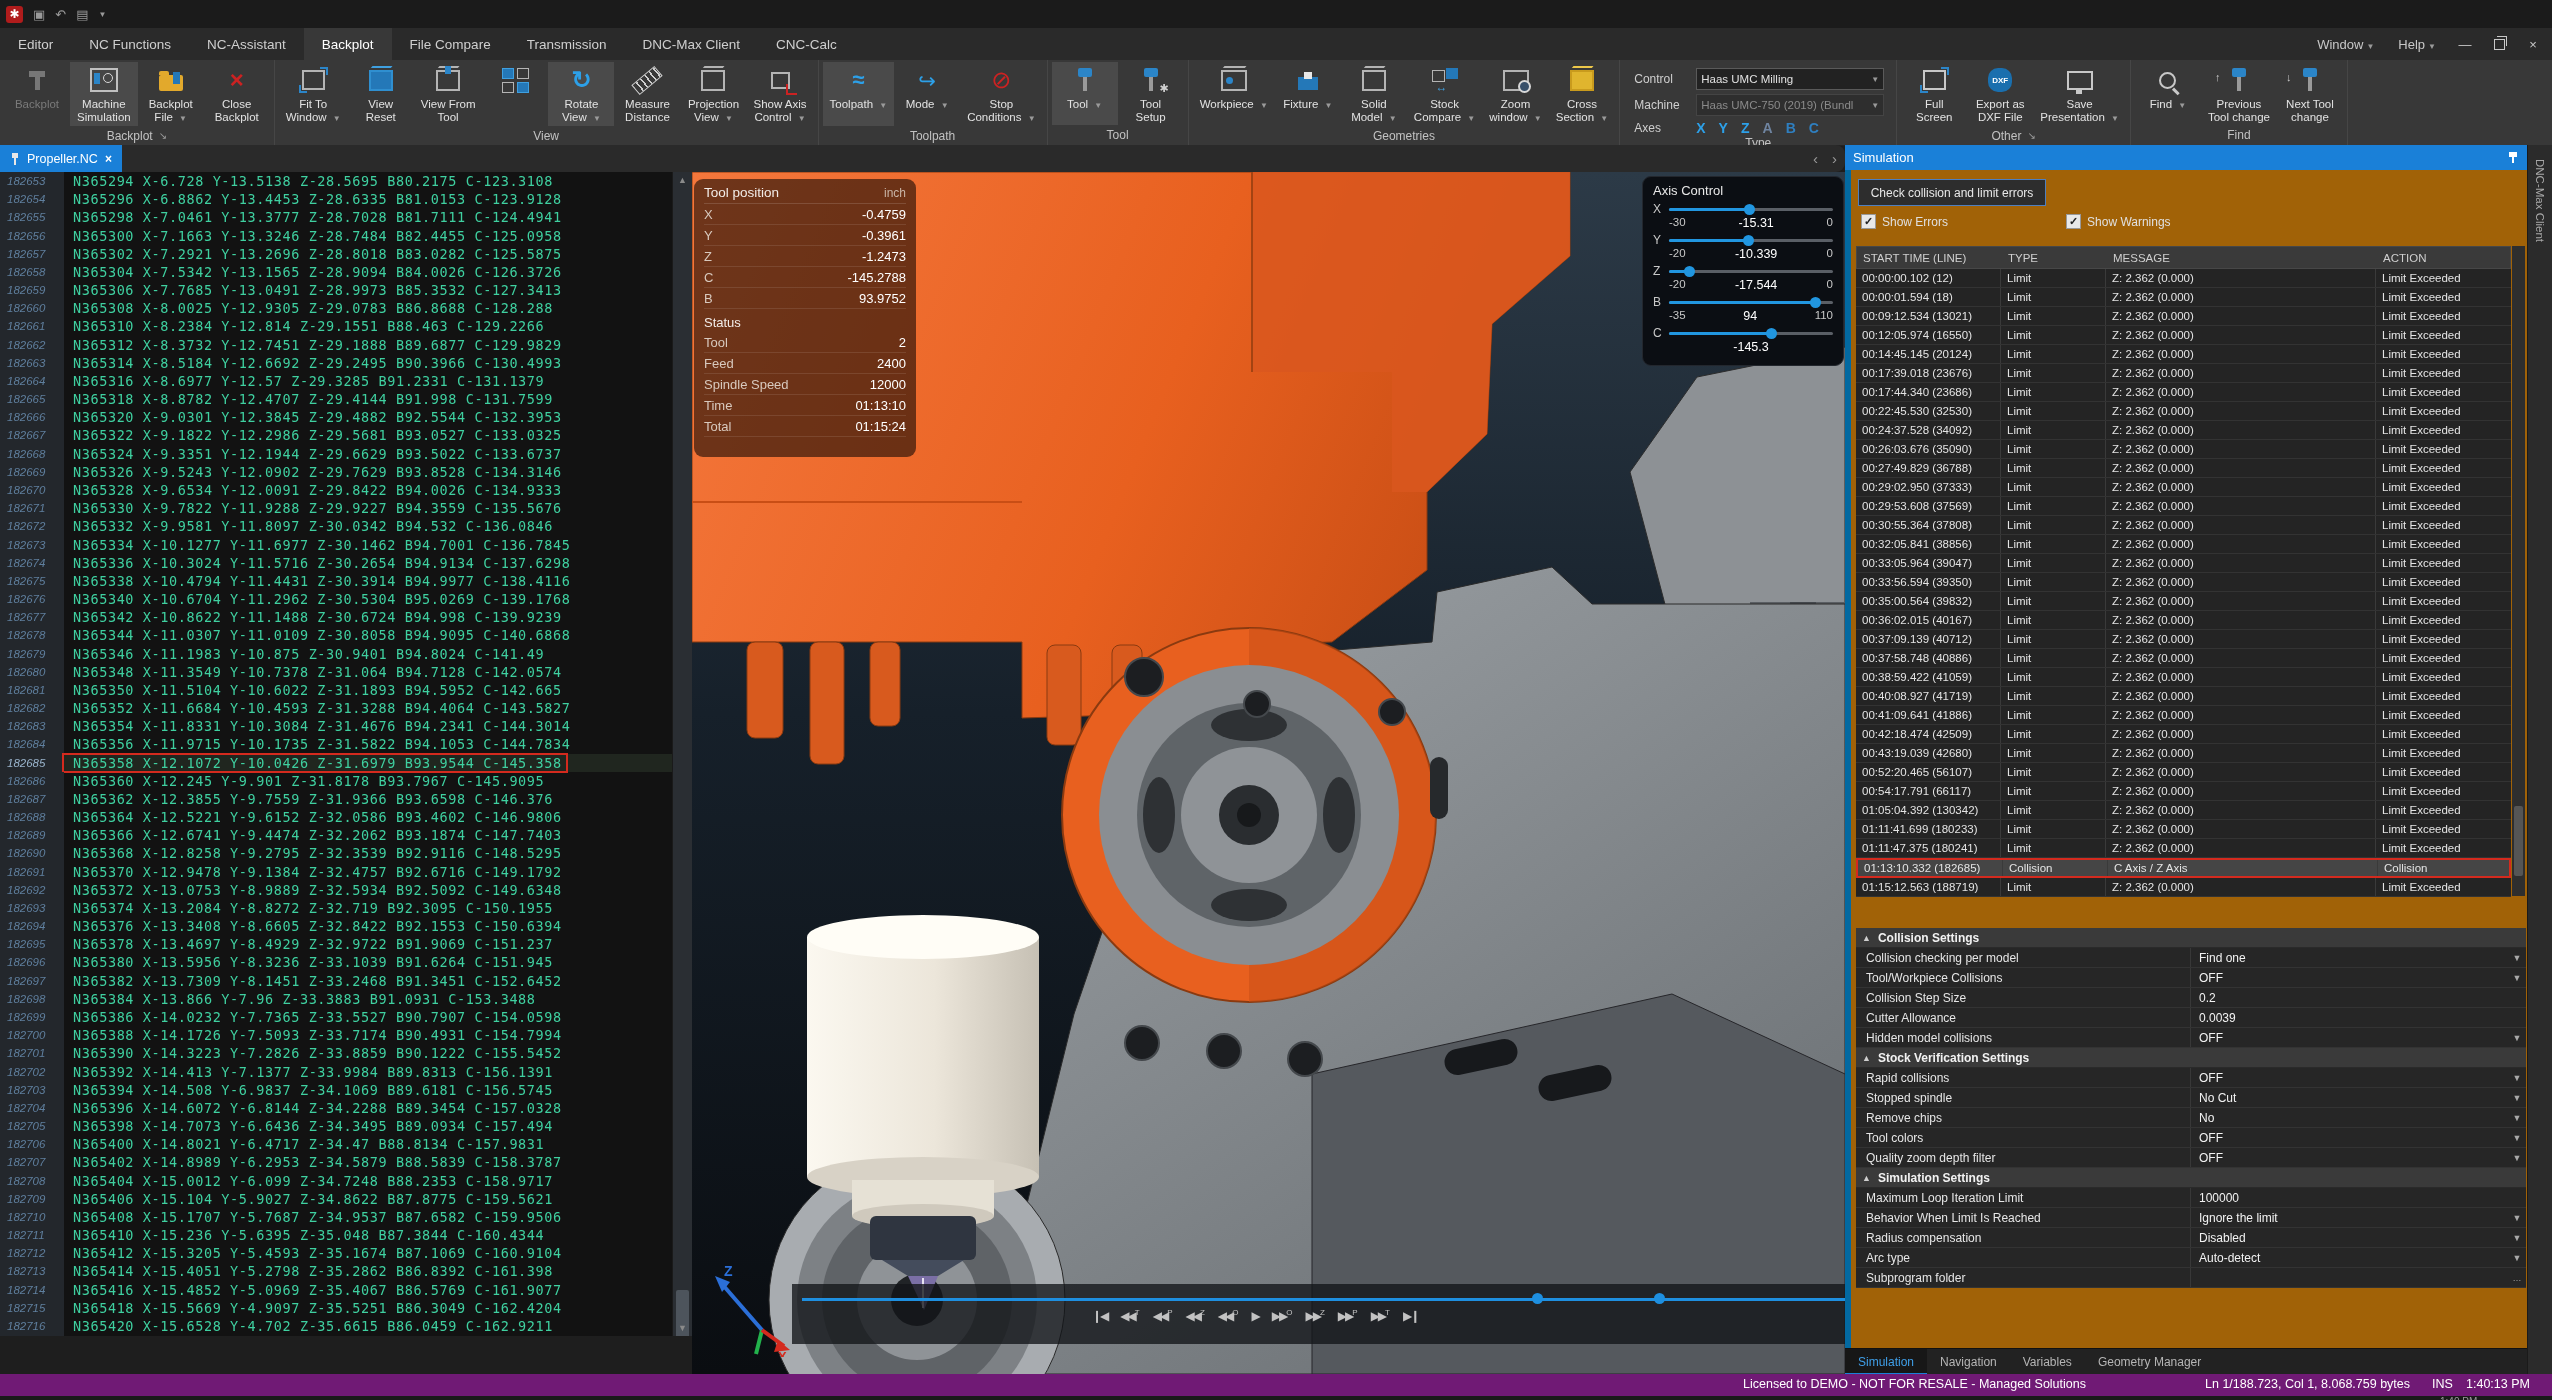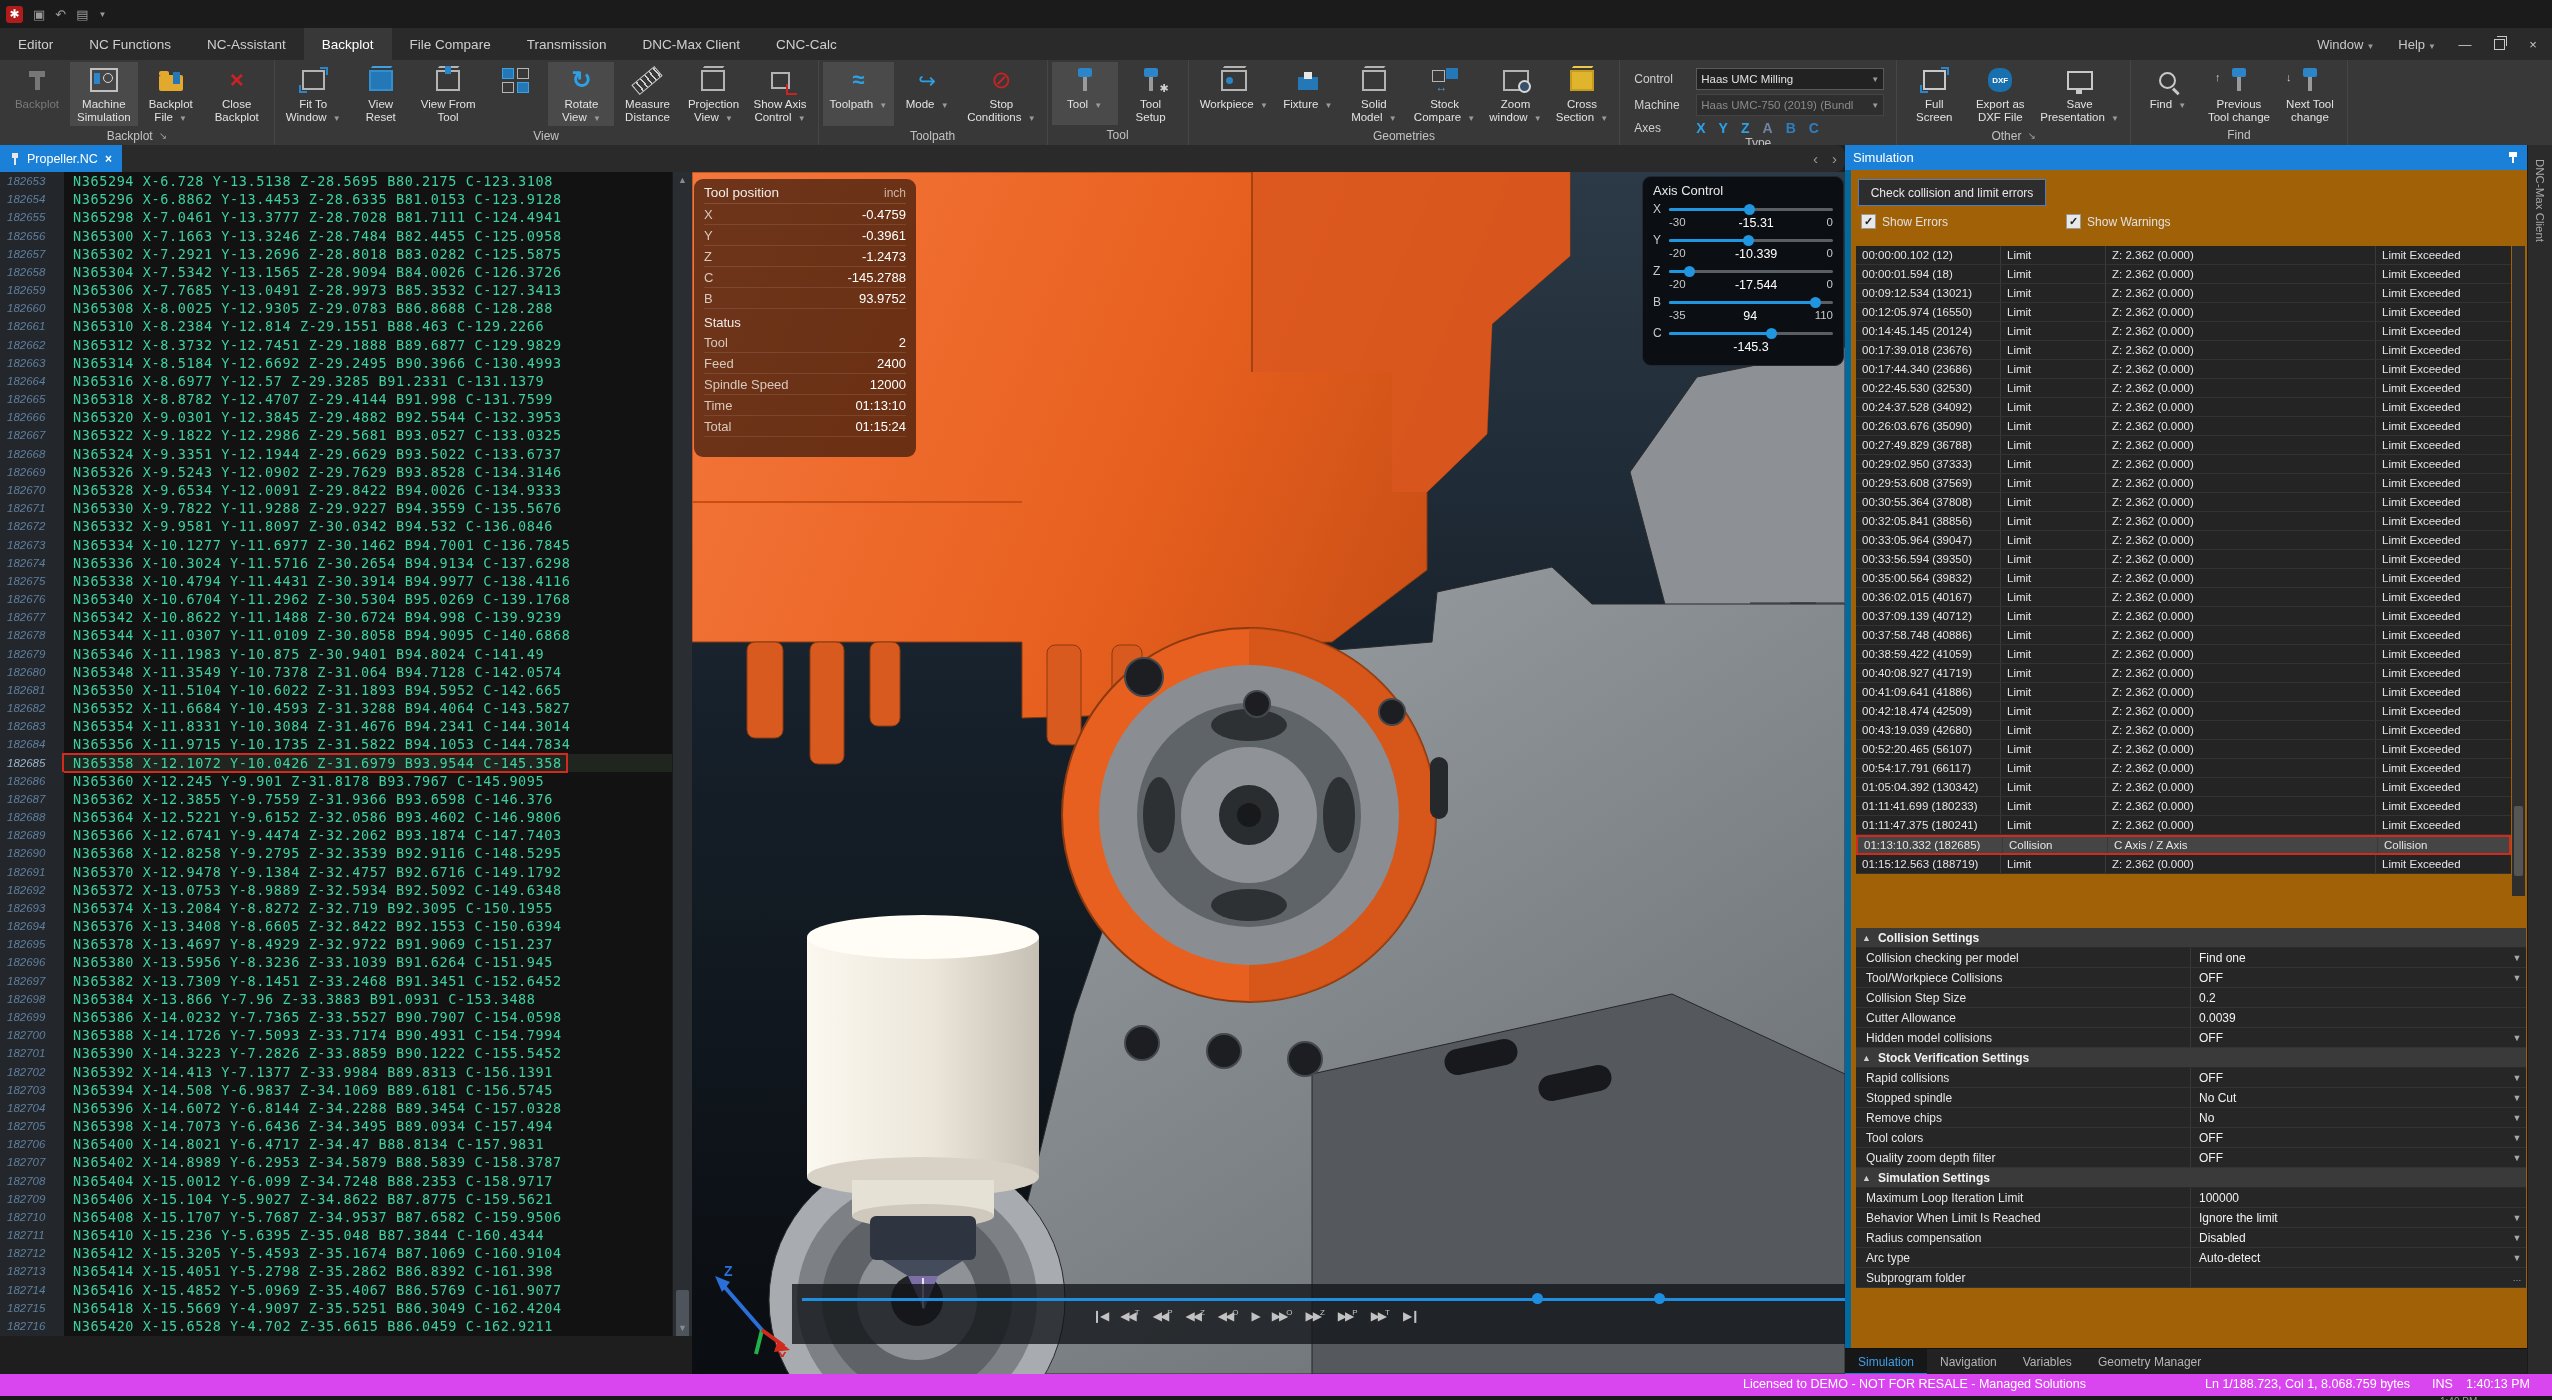--- a/index.html
+++ b/index.html
@@ -167,21 +167,21 @@
   .set-v{flex:1;display:flex;align-items:center;padding-left:8px;color:#f2f2f2;justify-content:space-between;}
   .set-dd{width:18px;color:#a8a8a8;font-size:9px;text-align:center;}
   
   .simtabs{position:absolute;left:1845px;top:1348px;width:682px;height:26px;background:#222;display:flex;align-items:stretch;border-top:1px solid #111;}
   .simtab{padding:0 13px;display:flex;align-items:center;font-size:12px;color:#b5b5b5;}
   .simtab.active{color:#3f9fe8;background:#171717;box-shadow:inset 0 -2px 0 #1a80d8;}
   
   .sidestrip{position:absolute;left:2527px;top:145px;width:25px;height:1229px;background:#2b2b2b;border-left:1px solid #1a1a1a;}
   .sidestrip .vtext{writing-mode:vertical-rl;color:#a8a8a8;font-size:11.5px;margin:14px 0 0 6px;}
   
-  .statusbar{position:absolute;left:0;top:1374px;width:2552px;height:22px;background:#d946ef;color:#fff;font-size:12.5px;}
+  .statusbar{position:absolute;left:0;top:1374px;width:2552px;height:22px;background:#701a75;color:#fff;font-size:12.5px;}
   .statusbar span{position:absolute;top:3px;white-space:nowrap;}
   .bottomstrip{position:absolute;left:0;top:1396px;width:2552px;height:4px;background:#1a1a1a;overflow:hidden;color:#9a9a9a;font-size:10px;}
   .bottomstrip span{position:absolute;left:2440px;top:0;}
 </style>
 </head>
 <body>
 
 <div id="app">
 
   <div class="titlebar">
@@ -1056,20 +1056,26 @@
       <span class="cb">
         <span class="cbbox">✓</span>
         <span>Show Errors</span>
         </span>
       <span class="cb">
         <span class="cbbox">✓</span>
         <span>Show Warnings</span>
         </span>
     </div>
     <div class="simtable">
+      <div class="simth">
+        <span class="c-time">START TIME (LINE)</span>
+        <span class="c-type">TYPE</span>
+        <span class="c-msg">MESSAGE</span>
+        <span class="c-act">ACTION</span>
+      </div>
       <div id="sim-rows">
           <div class="simtr">
             <span class="c-time">00:00:00.102 (12)</span>
             <span class="c-type">Limit</span>
             <span class="c-msg">Z: 2.362 (0.000)</span>
             <span class="c-act">Limit Exceeded</span>
           </div>
           <div class="simtr">
             <span class="c-time">00:00:01.594 (18)</span>
             <span class="c-type">Limit</span>

